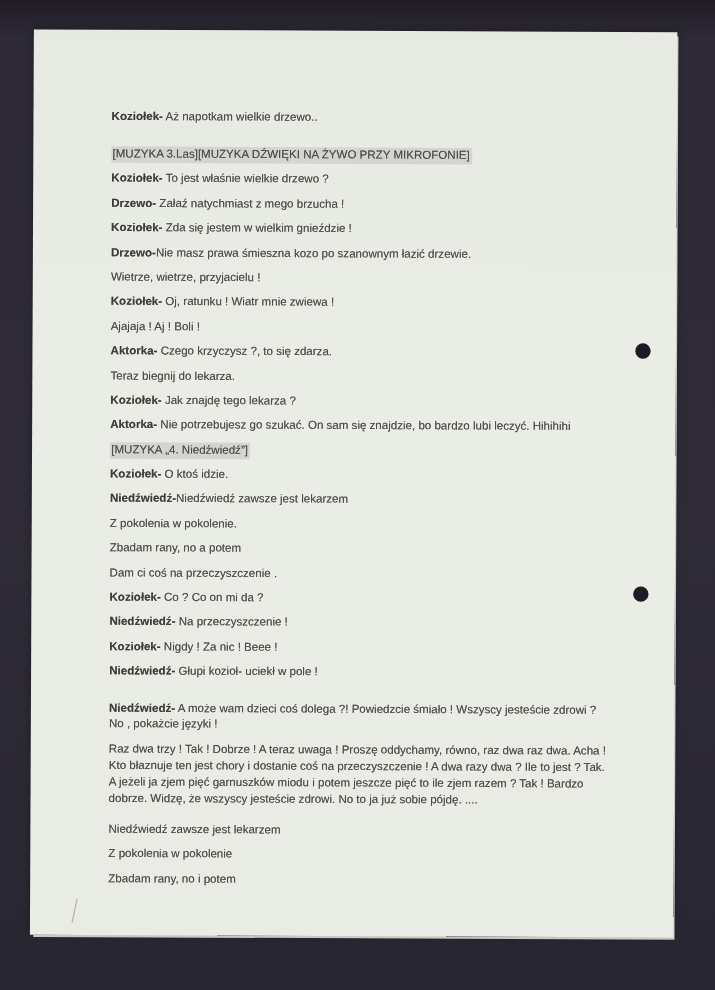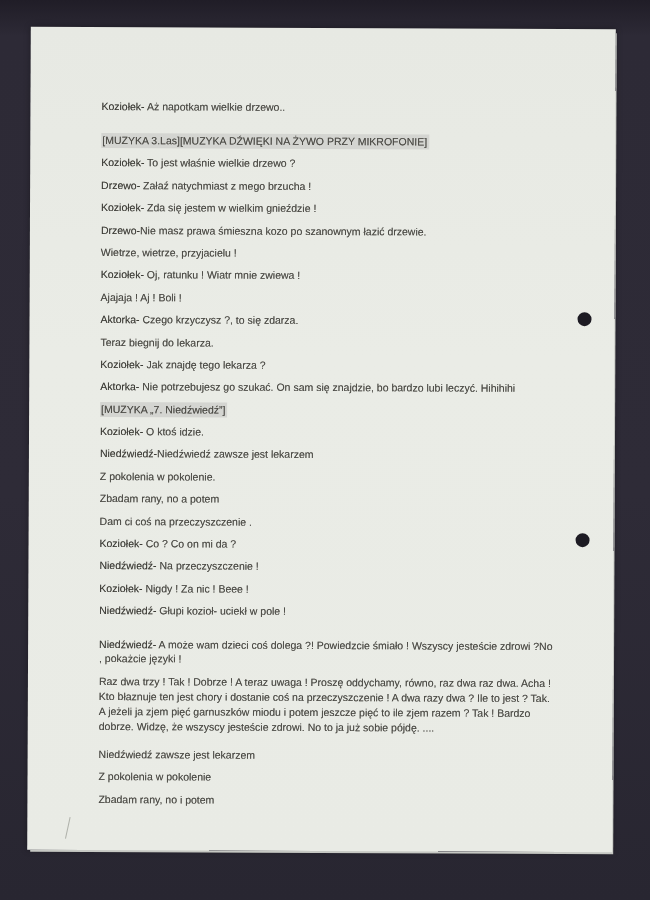--- a/index.html
+++ b/index.html
@@ -36,21 +36,21 @@
   }
   .line {
     margin: 0 0 8.4px 0;
     font-size: 10.5px;
     line-height: 14px;
     color: #4c4b46;
     text-shadow: 0 0 0.5px rgba(70,70,64,0.6);
     white-space: normal;
   }
   .line strong {
-    font-weight: normal;
+    font-weight: bold;
     color: #3d3c37;
   }
   .line.gap-before {
     margin-top: 20px;
   }
   .line.cue span.hl {
     background: #d4d5d1;
     padding: 1px 2px 2px 1px;
   }
   .line.paragraph {
@@ -87,21 +87,21 @@
       <p class="line dialogue"><strong>Drzewo-</strong> Załaź natychmiast z mego brzucha !</p>
       <p class="line dialogue"><strong>Koziołek-</strong> Zda się jestem w wielkim gnieździe !</p>
       <p class="line dialogue"><strong>Drzewo-</strong>Nie masz prawa śmieszna kozo po szanownym łazić drzewie.</p>
       <p class="line dialogue">Wietrze, wietrze, przyjacielu !</p>
       <p class="line dialogue"><strong>Koziołek-</strong> Oj, ratunku ! Wiatr mnie zwiewa !</p>
       <p class="line dialogue">Ajajaja ! Aj ! Boli  !</p>
       <p class="line dialogue"><strong>Aktorka-</strong> Czego krzyczysz ?, to się zdarza.</p>
       <p class="line dialogue">Teraz biegnij do lekarza.</p>
       <p class="line dialogue"><strong>Koziołek-</strong>  Jak znajdę tego lekarza ?</p>
       <p class="line dialogue"><strong>Aktorka-</strong> Nie potrzebujesz go szukać. On sam się znajdzie, bo bardzo lubi leczyć. Hihihihi</p>
-      <p class="line cue"><span class="hl">[MUZYKA „7. Niedźwiedź”]</span></p>
+      <p class="line cue"><span class="hl">[MUZYKA „4. Niedźwiedź”]</span></p>
       <p class="line dialogue"><strong>Koziołek-</strong> O ktoś idzie.</p>
       <p class="line dialogue"><strong>Niedźwiedź-</strong>Niedźwiedź zawsze jest lekarzem</p>
       <p class="line dialogue">Z pokolenia w pokolenie.</p>
       <p class="line dialogue">Zbadam rany, no a potem</p>
       <p class="line dialogue">Dam ci coś na przeczyszczenie .</p>
       <p class="line dialogue"><strong>Koziołek-</strong> Co ? Co on mi da ?</p>
       <p class="line dialogue"><strong>Niedźwiedź-</strong> Na przeczyszczenie !</p>
       <p class="line dialogue"><strong>Koziołek-</strong> Nigdy ! Za nic ! Beee !</p>
       <p class="line dialogue"><strong>Niedźwiedź-</strong> Głupi kozioł- uciekł w pole !</p>
       <p class="line dialogue gap-before"><strong>Niedźwiedź-</strong> A może wam dzieci coś dolega ?! Powiedzcie śmiało ! Wszyscy jesteście zdrowi ?No , pokażcie języki !</p>

